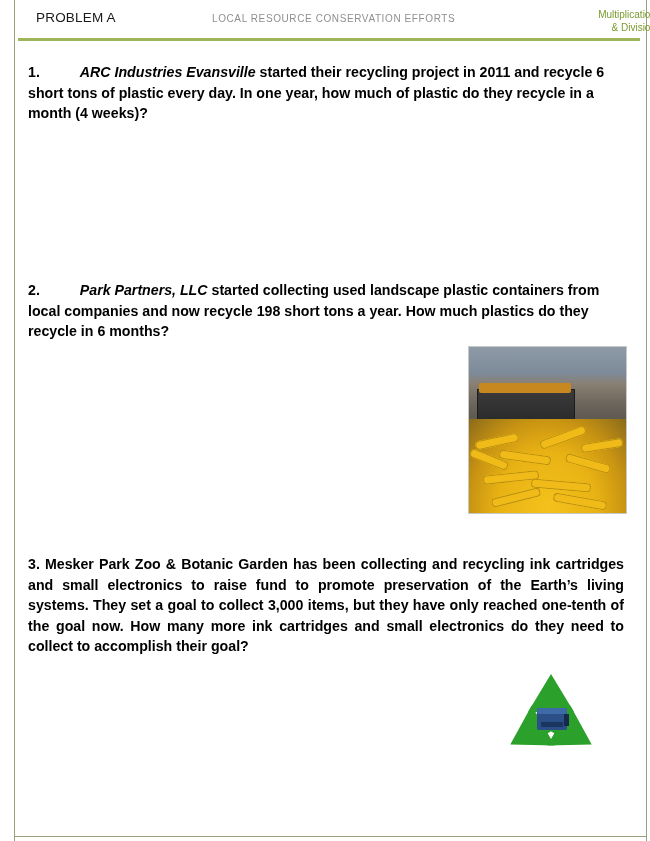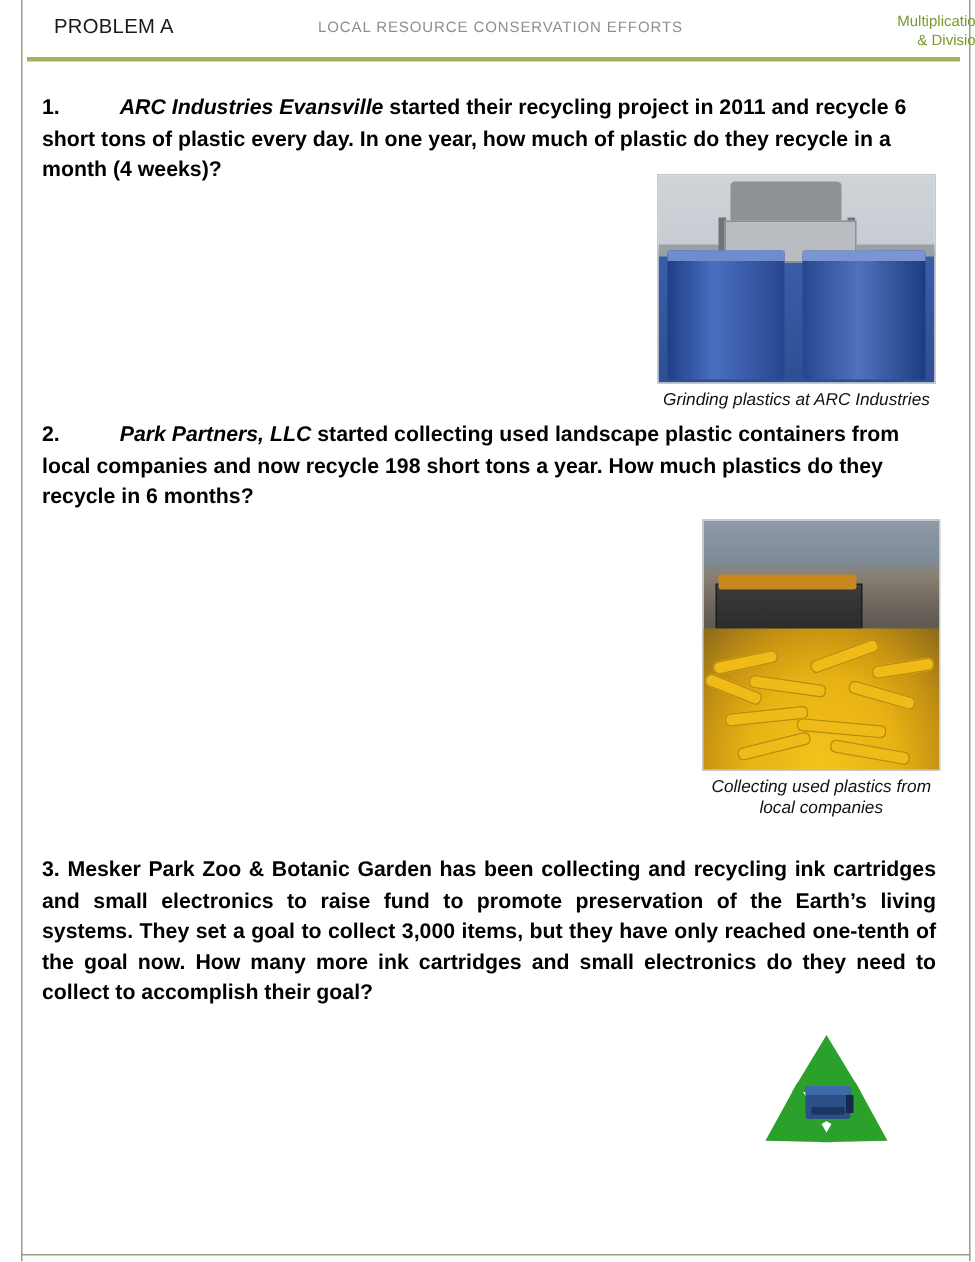--- a/index.html
+++ b/index.html
@@ -256,34 +256,20 @@
   <div class="header-underline"></div>
 
   <div class="content">
 
     <div class="problem" style="min-height:196px;">
       <div class="ptext" style="width:596px;">
         <b class="num">1.</b>
         <b><em>ARC Industries Evansville</em></b><b> started their recycling project in 2011 and recycle 6 short tons of plastic every day.  In one year, how much of plastic do they recycle in a month (4 weeks)?</b>
       </div>
 
-      <div class="figure" style="left:410px; top:54px; width:186px;">
-        <div class="photo photo1">
-          <div class="p1-floor"></div>
-          <div class="p1-hopper"></div>
-          <div class="p1-frame-l"></div>
-          <div class="p1-frame-r"></div>
-          <div class="p1-body"></div>
-          <div class="p1-tank-l"></div>
-          <div class="p1-rim-l"></div>
-          <div class="p1-tank-r"></div>
-          <div class="p1-rim-r"></div>
-        </div>
-        <div class="fig-caption">Grinding plastics at ARC Industries</div>
-      </div>
     </div>
 
     <div class="problem" style="min-height:272px; margin-top:22px;">
       <div class="ptext" style="width:596px;">
         <b class="num">2.</b>
         <b><em>Park Partners, LLC</em></b><b> started collecting used landscape plastic containers from local companies and now recycle 198 short tons a year.  How much plastics do they recycle in 6 months?</b>
       </div>
 
       <div class="figure" style="left:440px; top:66px; width:159px;">
         <div class="photo photo2">
@@ -295,25 +281,24 @@
             <div class="tube" style="left:70px; top:14px; width:48px; height:9px; transform:rotate(-20deg);"></div>
             <div class="tube" style="left:96px; top:40px; width:46px; height:9px; transform:rotate(16deg);"></div>
             <div class="tube" style="left:14px; top:54px; width:56px; height:9px; transform:rotate(-6deg);"></div>
             <div class="tube" style="left:62px; top:62px; width:60px; height:9px; transform:rotate(5deg);"></div>
             <div class="tube" style="left:22px; top:74px; width:50px; height:9px; transform:rotate(-14deg);"></div>
             <div class="tube" style="left:84px; top:78px; width:54px; height:9px; transform:rotate(10deg);"></div>
             <div class="tube" style="left:0px; top:36px; width:40px; height:9px; transform:rotate(22deg);"></div>
             <div class="tube" style="left:112px; top:22px; width:42px; height:9px; transform:rotate(-9deg);"></div>
           </div>
         </div>
-        <div class="fig-caption">Collecting used plastics from local companies</div>
       </div>
     </div>
 
-    <div class="problem" style="min-height:200px; margin-top:18px;">
+    <div class="problem" style="min-height:200px; margin-top:2px;">
       <div class="ptext just" style="width:596px;">
         <b class="num">3.</b>
         <b>Mesker Park Zoo &amp; Botanic Garden has been collecting and recycling ink cartridges and small electronics to raise fund to promote preservation of the Earth’s living systems.  They set a goal to collect 3,000 items, but they have only reached one-tenth of the goal now. How many more ink cartridges and small electronics do they need to collect to accomplish their goal?</b>
       </div>
 
       <div class="figure" style="left:440px; top:112px; width:166px;">
         <div class="photo3">
           <svg class="recycle-svg" width="166" height="118" viewBox="0 0 166 118" xmlns="http://www.w3.org/2000/svg">
             <g fill="#2ba02b">
 

